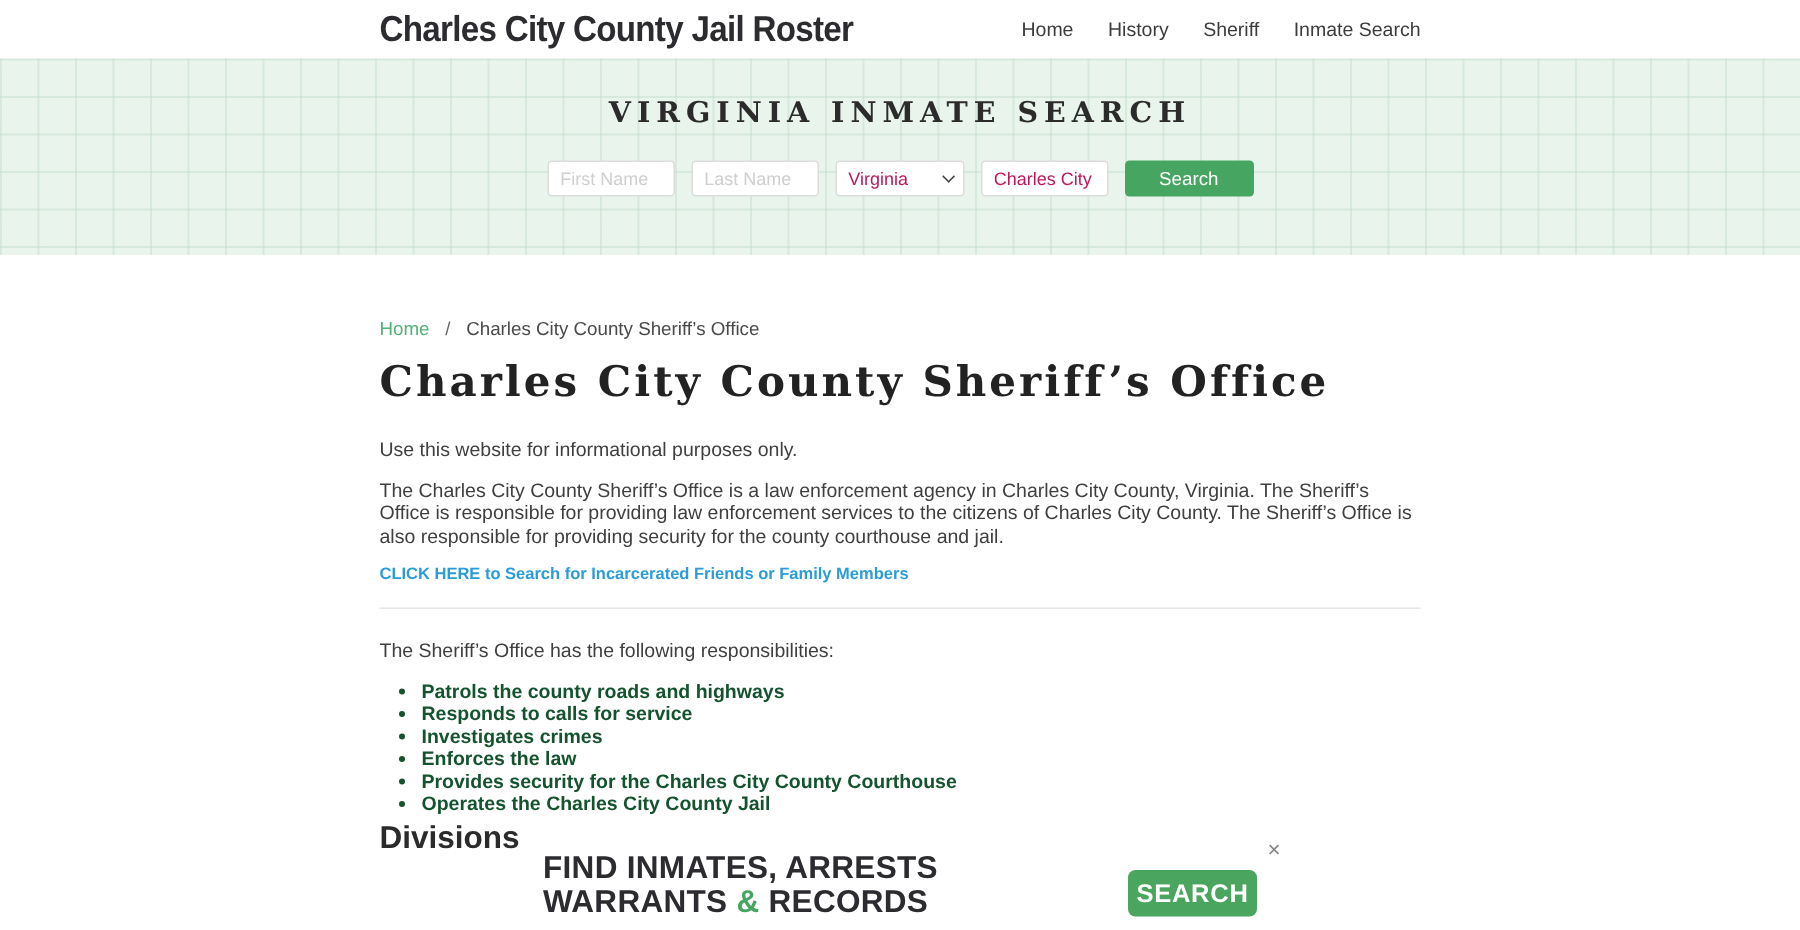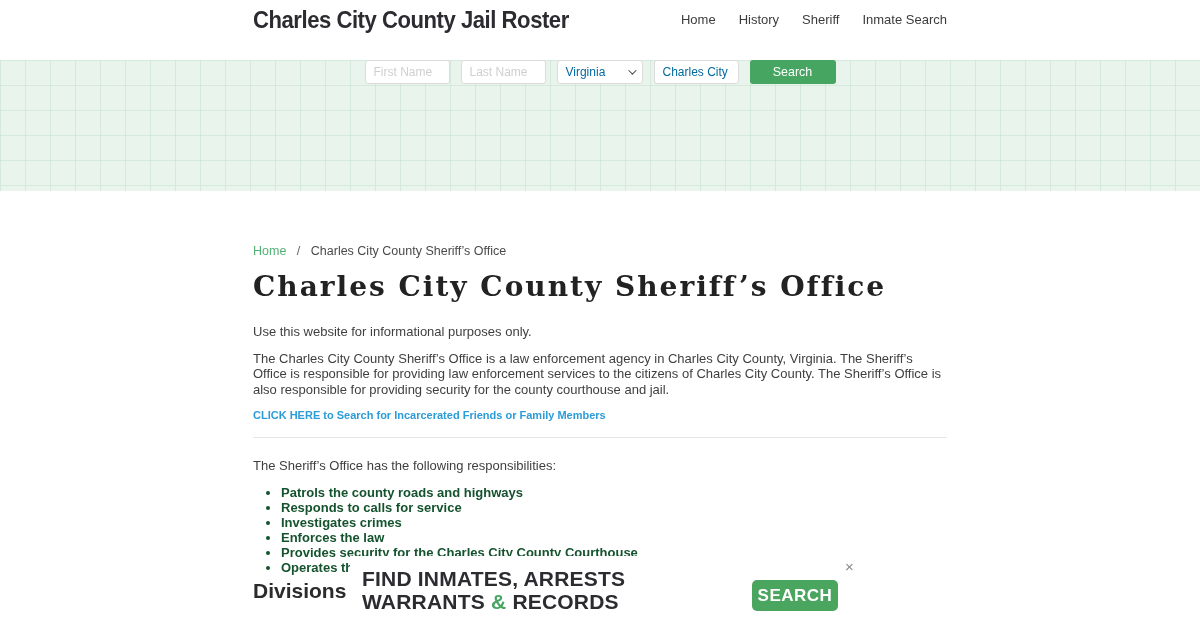--- a/index.html
+++ b/index.html
@@ -20,30 +20,30 @@
   .banner { height:131px; background-color:#e9f4ed; text-align:center;
     background-image:
       linear-gradient(to right, rgba(190,220,200,.45) 1px, transparent 1px),
       linear-gradient(to bottom, rgba(190,220,200,.45) 1px, transparent 1px);
     background-size:25px 25px; }
   .banner h2 { padding-top:25px; font-family:"DejaVu Serif", serif; font-weight:bold;
     font-size:19px; letter-spacing:4px; color:#2b2b2b; }
   .search-form { margin-top:21px; display:flex; justify-content:center; gap:11px; }
   .search-form input, .fake-select { width:85px; height:24px; border:1px solid #dcdcdc;
     border-radius:3px; background:#fff; font-size:12px; padding:0 8px;
-    font-family:"Liberation Sans", sans-serif; color:#0369a1; }
+    font-family:"Liberation Sans", sans-serif; color:#be185d; }
   .search-form input::placeholder { color:#cfcfcf; }
   .fake-select { width:86px; display:flex; align-items:center; justify-content:space-between; cursor:pointer; }
   .chevron { width:6px; height:6px; border-right:1.5px solid #444; border-bottom:1.5px solid #444;
     transform:rotate(45deg) translateY(-2px); display:inline-block; }
   .btn-search { width:86px; height:24px; background:#47a562; border:none; border-radius:3px;
     color:#fff; font-size:12.5px; cursor:pointer; font-family:"Liberation Sans", sans-serif; }
 
   
-  .breadcrumb { margin-top:53px; font-size:12.5px; color:#4a4a4a; }
+  .breadcrumb { margin-top:42px; font-size:12.5px; color:#4a4a4a; }
   .breadcrumb .bc-home { color:#53b175; cursor:pointer; }
   .breadcrumb .sep { margin:0 7px; color:#666; }
 
   h1.page-title { margin-top:12px; font-family:"DejaVu Serif", serif; font-weight:bold;
     font-size:28px; letter-spacing:2px; color:#222; }
 
   p.body-text { font-size:13px; line-height:15.5px; color:#3f3f3f; }
   .disclaimer { margin-top:21px; }
   .description { margin-top:11px; }
   a.cta-link { display:block; margin-top:12px; font-size:11px; font-weight:bold;
@@ -76,20 +76,21 @@
     <nav class="nav">
       <span>Home</span>
       <span>History</span>
       <span>Sheriff</span>
       <span>Inmate Search</span>
     </nav>
   </div>
 </header>
 
 <section class="banner">
+  <h2>VIRGINIA INMATE SEARCH</h2>
   <div class="search-form">
     <input type="text" placeholder="First Name" style="">
     <input type="text" placeholder="Last Name" style="">
     <div class="fake-select">
       <span>Virginia</span>
       <span class="chevron"></span>
     </div>
     <input type="text" value="Charles City" style="">
     <button class="btn-search">Search</button>
   </div>

